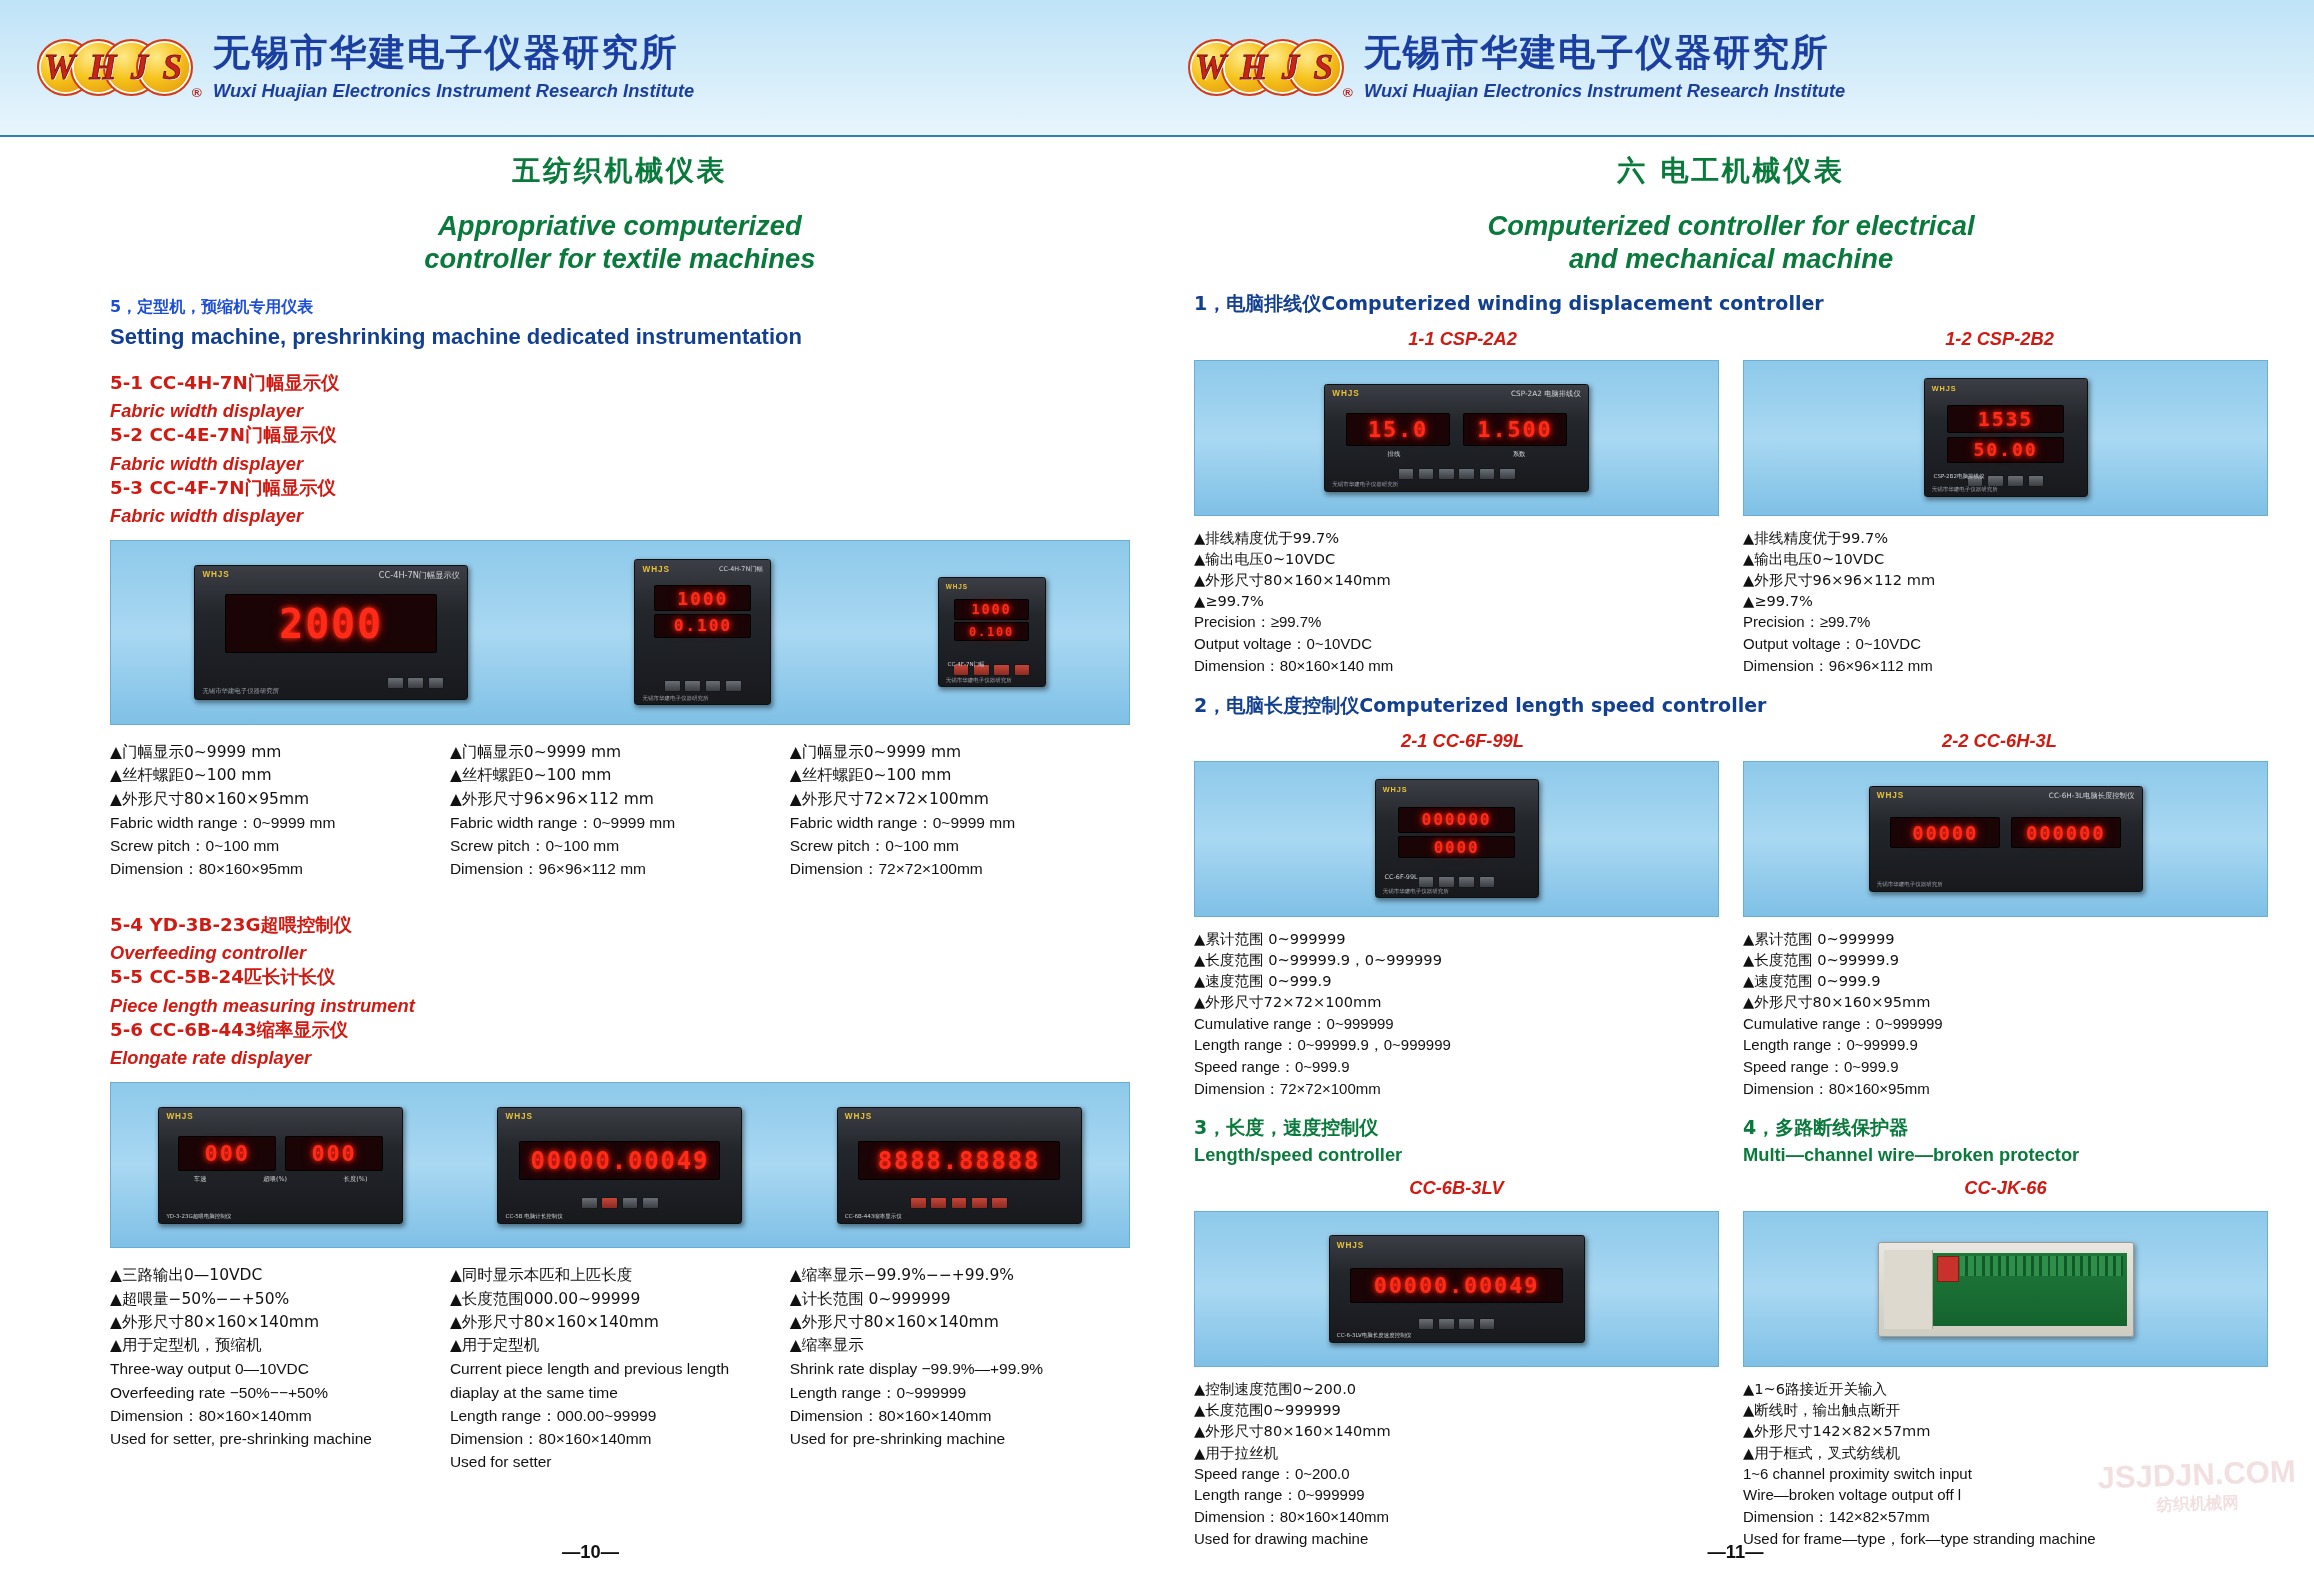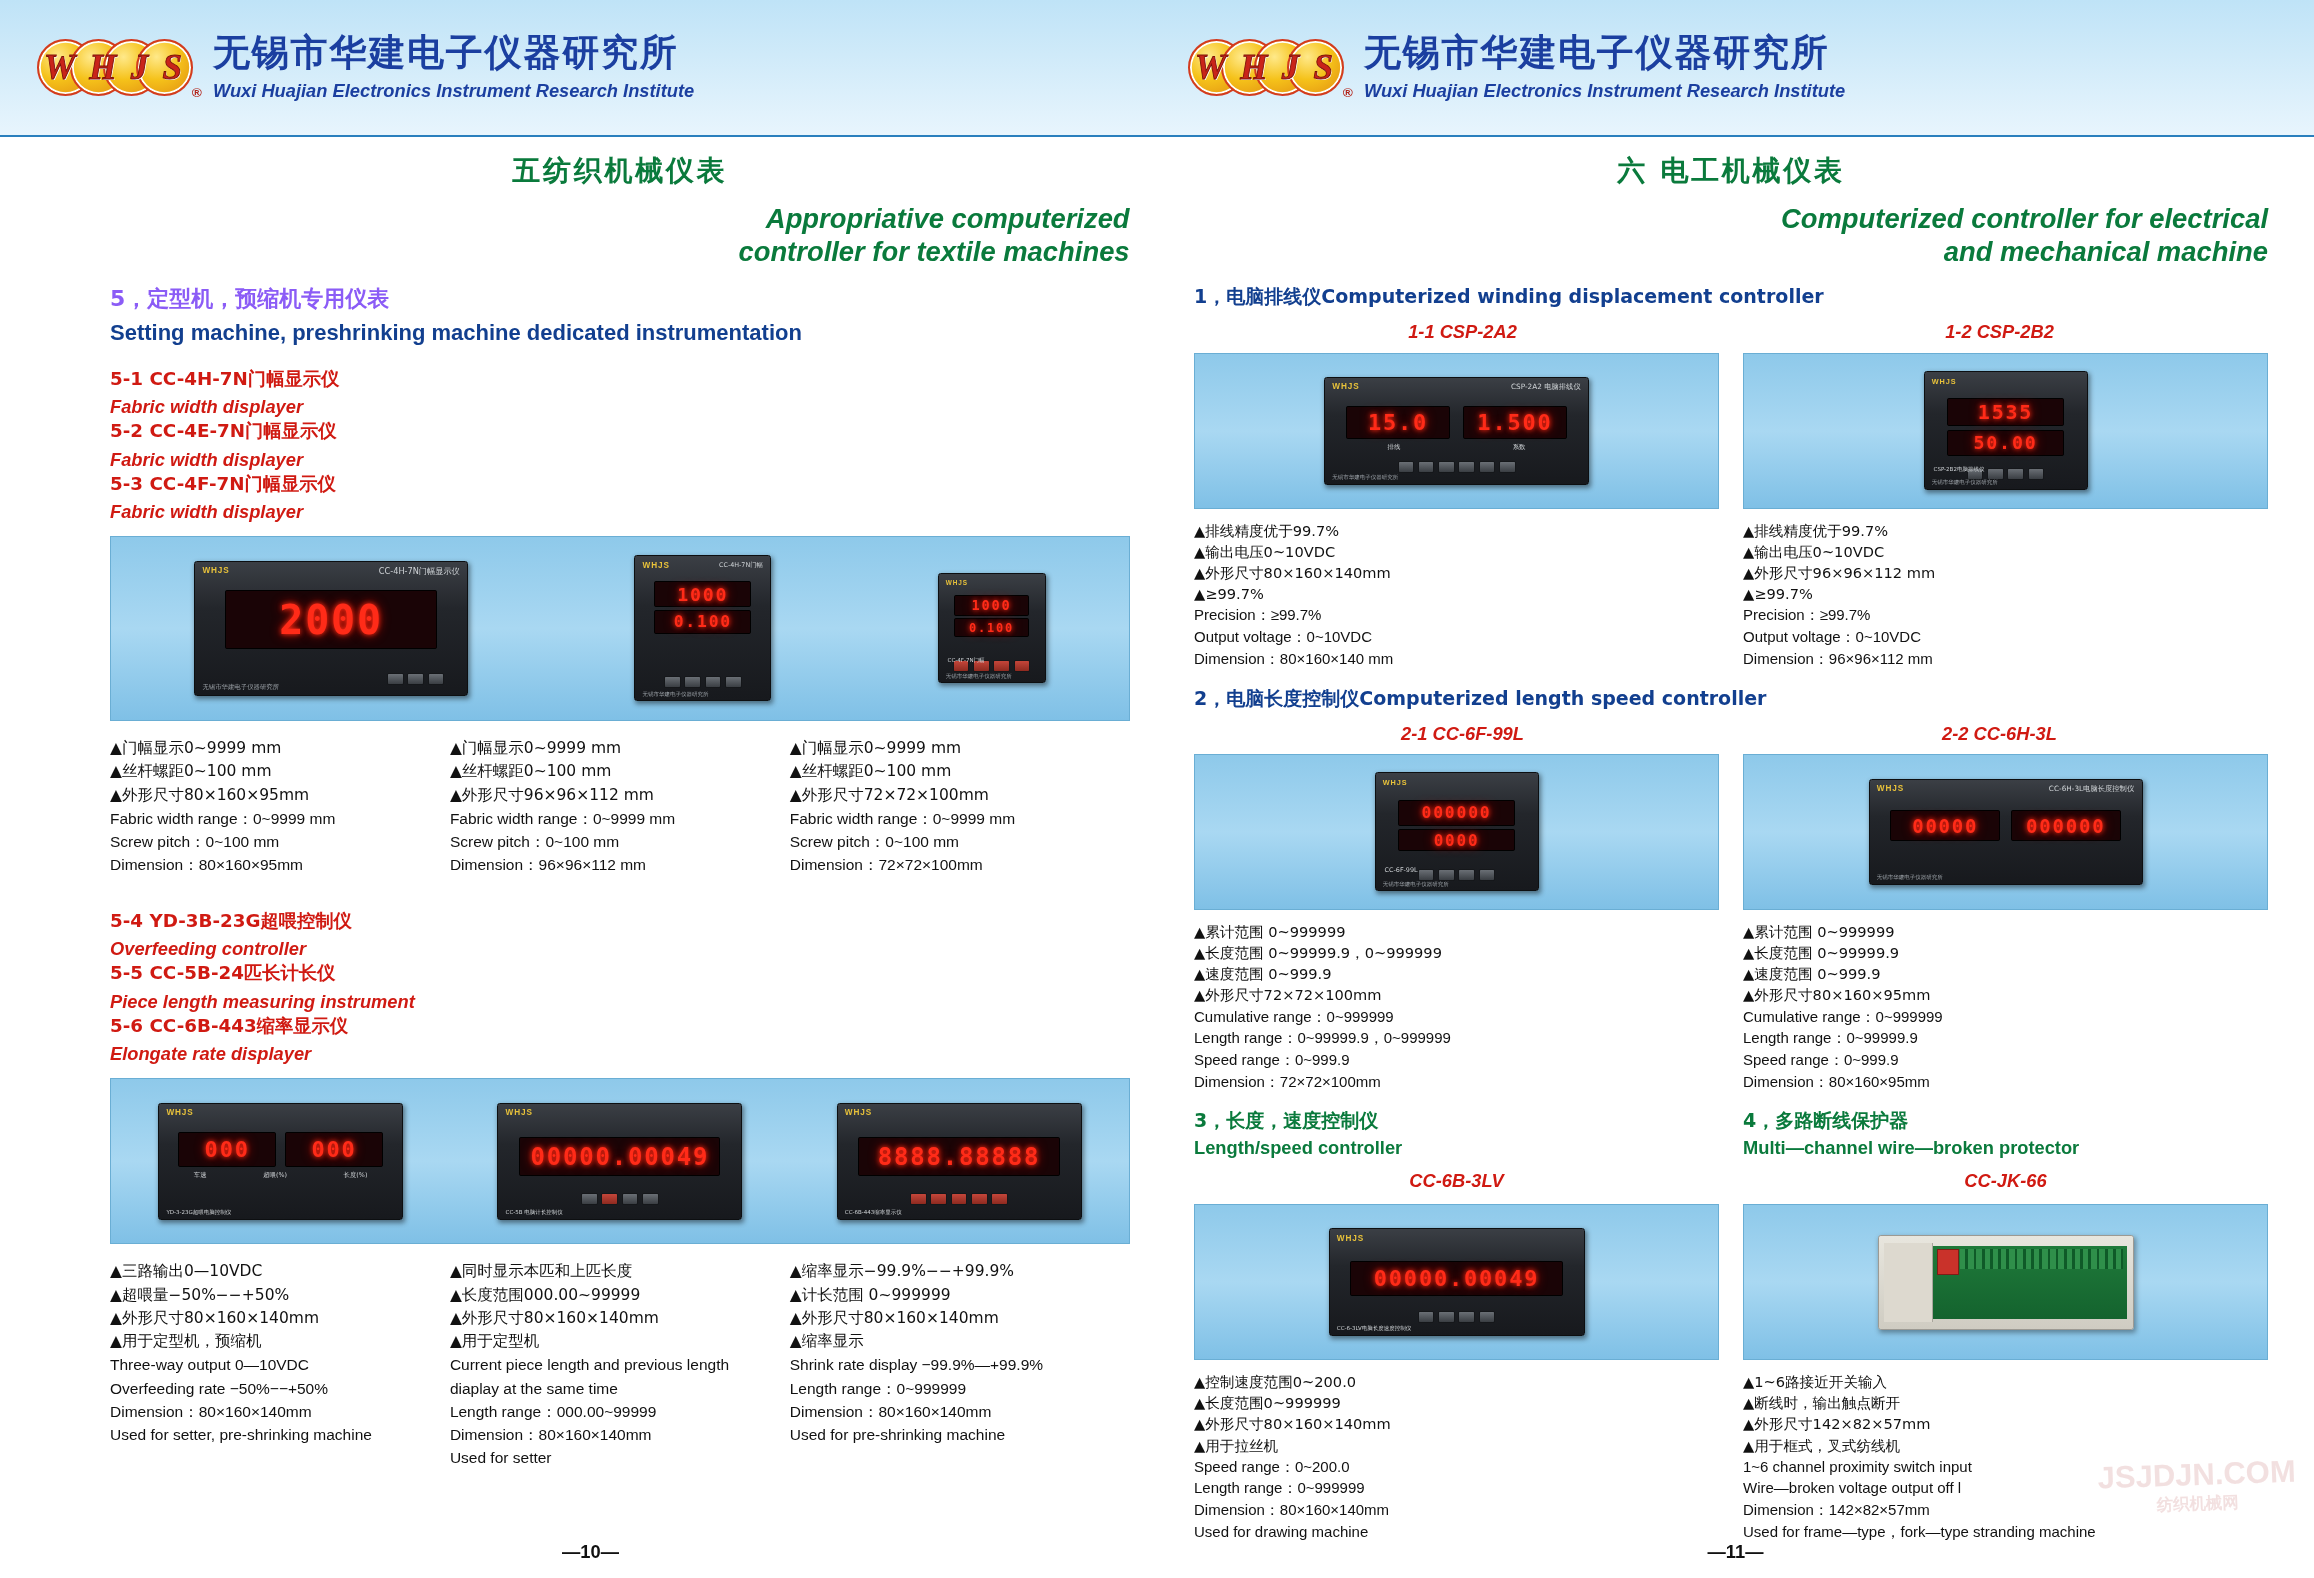--- a/index.html
+++ b/index.html
@@ -64,26 +64,26 @@
   .content{flex:1;display:flex;position:relative;}
   .col{width:50%;box-sizing:border-box;position:relative;}
   .col-left{padding:16.4px 27.4px 0 110px;}
   .col-right{padding:16.4px 46px 0 37px;}
 
   .sec-title-cn{
     text-align:center;font-family:"DejaVu Sans",sans-serif;
     font-size:28px;font-weight:bold;color:#0a7a3c;letter-spacing:2.7px;
   }
   .sec-title-en{
-    text-align:right;font-size:27.4px;font-weight:bold;color:#0a7a3c;
-    line-height:1.18;margin-top:13px;font-style:italic;
+    text-align:center;font-size:27.4px;font-weight:bold;color:#0a7a3c;
+    line-height:1.18;margin-top:20px;font-style:italic;
   }
   .sub-cn{
-    font-family:"DejaVu Sans",sans-serif;font-size:22px;font-weight:bold;color:#8b5cf6;
-    margin-top:16px;
+    font-family:"DejaVu Sans",sans-serif;font-size:16px;font-weight:bold;color:#1d4ed8;
+    margin-top:22px;
   }
   .sub-en{
     font-size:22px;font-weight:bold;color:#123f8f;margin-top:5.5px;
   }
 
   .prod-head-row{display:flex;margin-top:20px;flex-direction:column;}
   .prod-head{flex:1;}
   .prod-head .cn{
     font-family:"DejaVu Sans",sans-serif;font-size:18.3px;font-weight:bold;color:#d01a12;
     white-space:nowrap;

